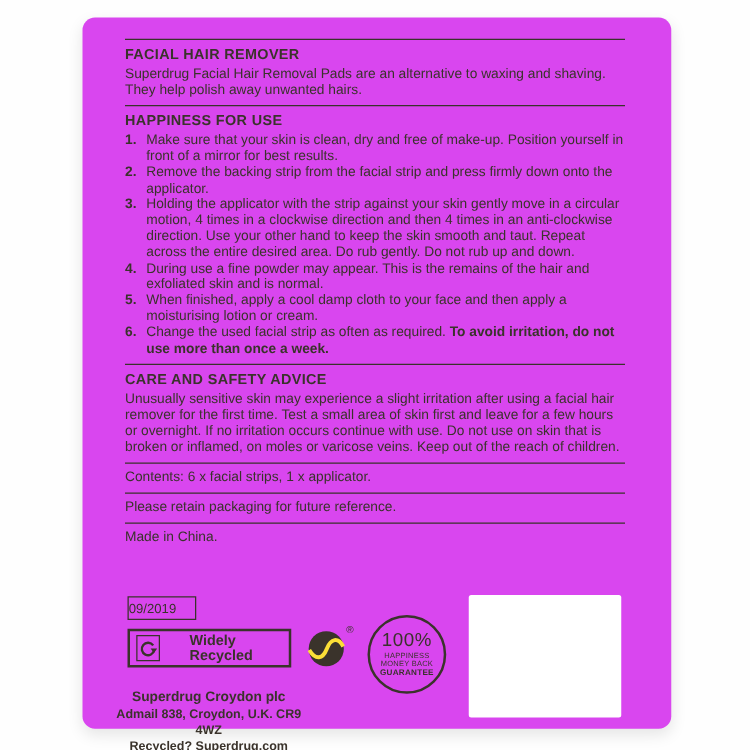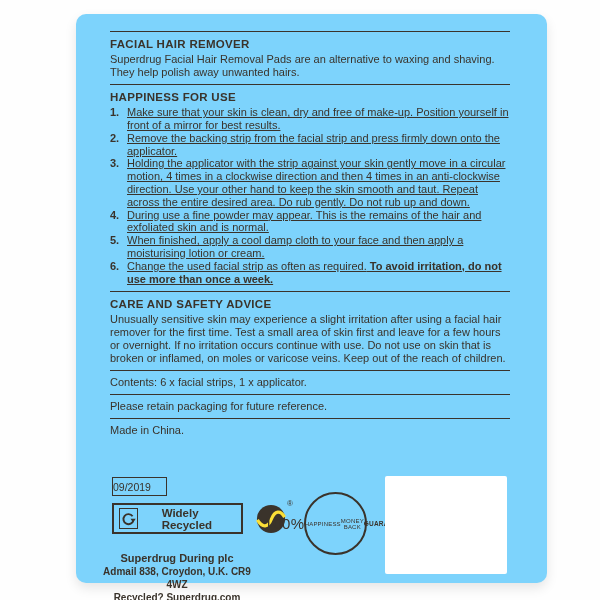--- a/index.html
+++ b/index.html
@@ -6,33 +6,32 @@
   html,body { width:600px; height:600px; }
   body {
     background:#ffffff;
     font-family:"Liberation Sans", sans-serif;
     color:#3A332B;
     position:relative;
   }
   .photo { position:absolute; inset:0; background:#fefefe; }
   .panel {
     position:absolute; left:66px; top:14px; width:471px; height:569px;
-    background:#7dd3fc; border-radius:10px;
+    background:#d946ef; border-radius:10px;
     box-shadow:0 5px 12px rgba(0,0,0,0.10);
-    margin-left:10px;
   }
   .content { padding:17px 37px 0 34px; font-size:11px; line-height:12.8px; }
   hr.rule { border:0; border-top:1.5px solid #3A332B; }
   h2.sec { font-size:11.5px; font-weight:700; letter-spacing:0.3px; margin:6px 0 2px; }
   p.body { margin:0 0 6px; }
   p.body.bold { font-weight:400; }
   ol.steps { list-style:none; margin:0 0 6px; }
   ol.steps li { display:flex; }
   ol.steps .num { min-width:17px; font-weight:700; }
-  ol.steps .step-text { flex:1;text-decoration:underline; }
+  ol.steps .step-text { flex:1; }
   ol.steps .step-text b { font-weight:700; }
   p.line { margin:5px 0; }
   p.line b { font-weight:400; }
 
   
   .date-box {
     position:absolute; left:36px; top:463px; width:55px; height:19px;
     border:1.5px solid #3A332B; display:flex; align-items:center; justify-content:flex-start;
     font-size:10.5px;
   }
@@ -43,21 +42,21 @@
   .loop-box {
     width:21px; height:21px; border:1.5px solid #3A332B;
     display:flex; align-items:center; justify-content:center;
   }
   .recycle-label { font-size:11.5px; font-weight:700; }
   .green-dot { position:absolute; left:180px; top:490px; width:30px; height:30px; }
   .reg-mark { position:absolute; left:211px; top:485px; font-size:8px; }
   .roundel {
     position:absolute; left:228px; top:478px; width:63px; height:63px;
     border:2px solid #3A332B; border-radius:50%;
-    display:flex; flex-direction:row; align-items:center; justify-content:center;
+    display:flex; flex-direction:column; align-items:center; justify-content:center;
     text-align:center; line-height:1;
   }
   .roundel .pct { font-size:15px; font-weight:400; letter-spacing:0.5px; margin-bottom:1px; }
   .roundel .tiny { font-size:6px; letter-spacing:0.2px; margin-top:1px; }
   .roundel .tiny.bold { font-weight:700; font-size:6.5px; }
   .barcode-blank {
     position:absolute; left:309px; top:462px; width:122px; height:98px;
     background:#ffffff; border-radius:2px;
   }
   .address {
@@ -153,19 +152,19 @@
     <div class="roundel">
       <span class="pct">100%</span>
       <span class="tiny">HAPPINESS</span>
       <span class="tiny">MONEY BACK</span>
       <span class="tiny bold">GUARANTEE</span>
     </div>
 
     <div class="barcode-blank"></div>
 
     <div class="address">
-      <div class="a1">Superdrug During plc</div>
+      <div class="a1">Superdrug Croydon plc</div>
       <div class="a2">Admail 838, Croydon, U.K. CR9 4WZ</div>
       <div class="a3">Recycled? Superdrug.com</div>
     </div>
 
   </div>
 </div>
 
 </body></html>

